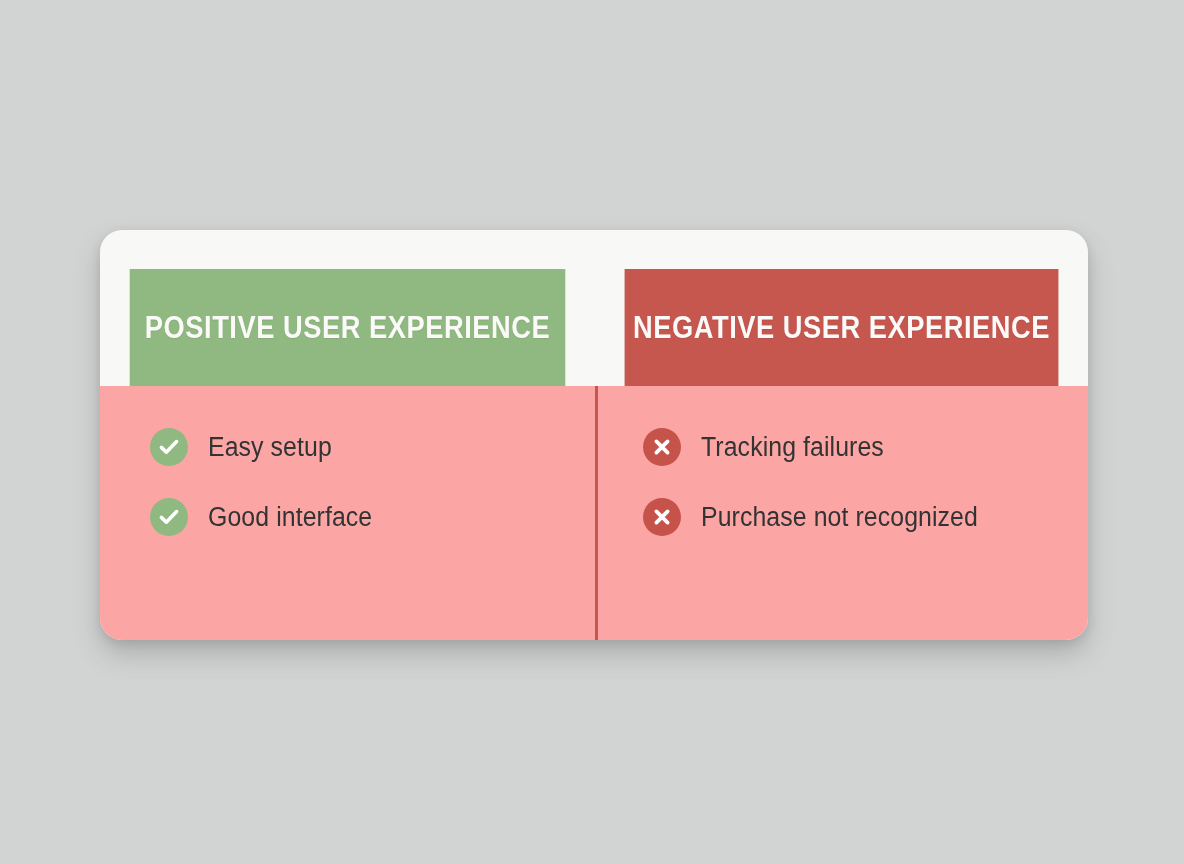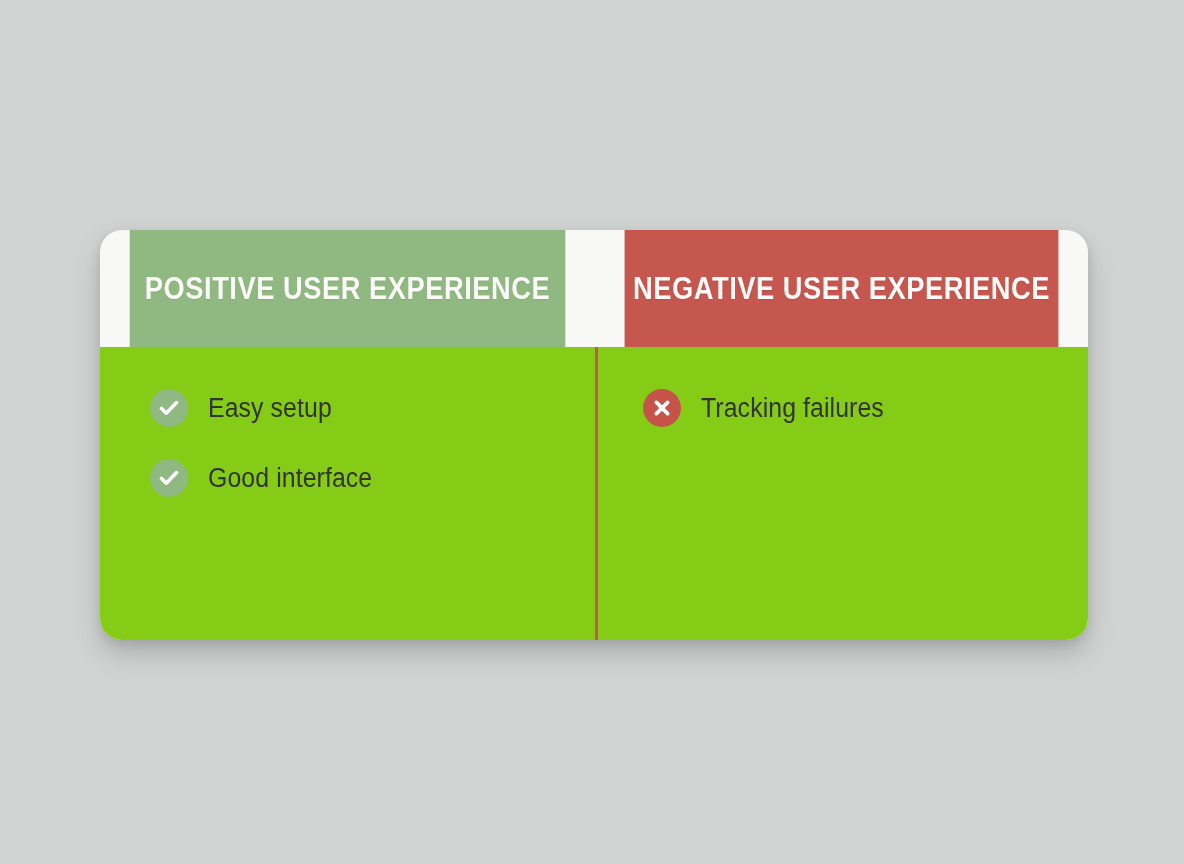--- a/index.html
+++ b/index.html
@@ -20,20 +20,21 @@
     box-shadow:0 14px 26px rgba(90,90,90,.30), 0 3px 8px rgba(90,90,90,.16);
     overflow:hidden;
     display:flex;
     flex-direction:column;
   }
 
   .header{
     display:flex;
     height:117px;
     flex:0 0 117px;
+    margin-top:39px;
   }
   .header-cell{
     display:flex;
     align-items:center;
     justify-content:center;
     color:#fbfaf8;
     font-weight:bold;
     font-size:31px;
     letter-spacing:.6px;
     font-stretch:condensed;
@@ -48,21 +49,21 @@
   }
   .header-neg{
     flex:1 1 auto;
     background:#c6574f;
   }
 
   .body{
     flex:1 1 auto;
     display:flex;
     position:relative;
-    background:#84cc16;
+    background:#fca5a5;
   }
   .col{
     position:relative;
     box-sizing:border-box;
     padding-top:26px;
   }
   .col-pos{flex:0 0 495px; padding-left:50px;}
   .col-neg{flex:1 1 auto; padding-left:48px;border-radius:18px;}
 
   .divider{
@@ -145,20 +146,28 @@
 
         <div class="item">
           <span class="badge bad">
             <svg width="20" height="20" viewBox="0 0 20 20" aria-hidden="true">
               <path d="M4.4 4.4 L15.6 15.6 M15.6 4.4 L4.4 15.6" fill="none" stroke="#ffffff" stroke-width="3.8" stroke-linecap="round"></path>
             </svg>
           </span>
           <span class="item-label">Tracking failures</span>
         </div>
 
+        <div class="item">
+          <span class="badge bad">
+            <svg width="20" height="20" viewBox="0 0 20 20" aria-hidden="true">
+              <path d="M4.4 4.4 L15.6 15.6 M15.6 4.4 L4.4 15.6" fill="none" stroke="#ffffff" stroke-width="3.8" stroke-linecap="round"></path>
+            </svg>
+          </span>
+          <span class="item-label">Purchase not recognized</span>
+        </div>
 
 
       </div>
 
     </div>
 
   </div>
 
 </div>
 

